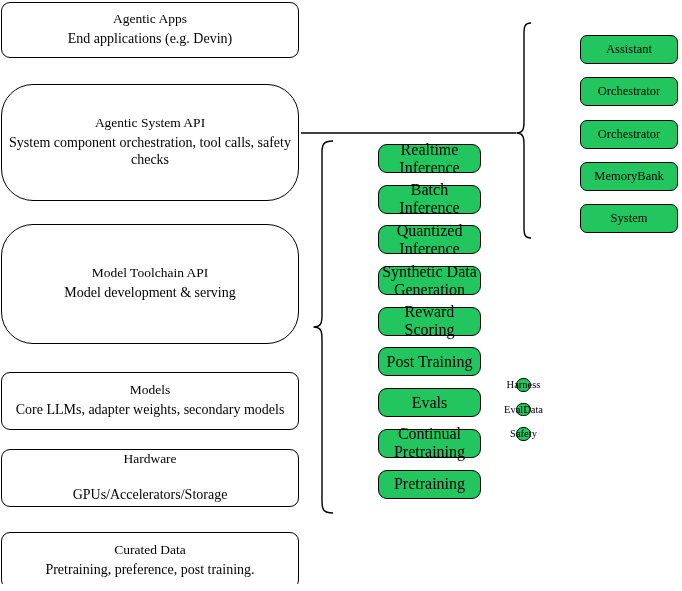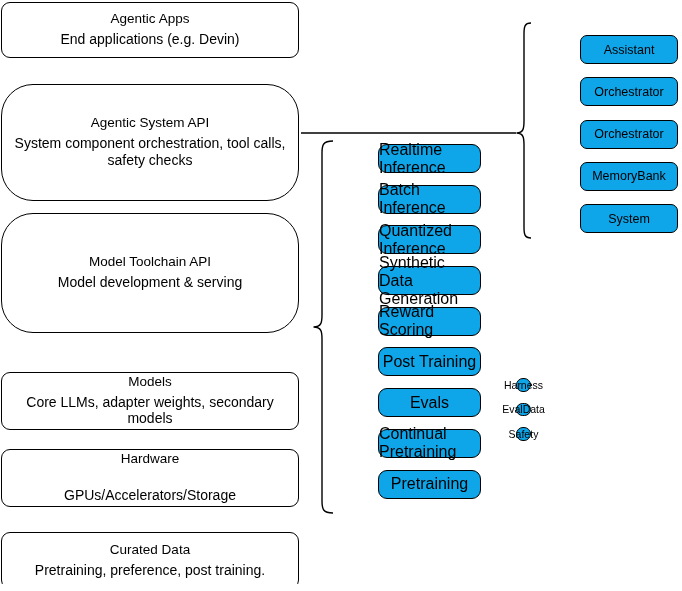--- a/index.html
+++ b/index.html
@@ -8,20 +8,21 @@
     background: #ffffff;
     font-family: "Liberation Sans", sans-serif;
     color: #000000;
   }
   #canvas {
     position: relative;
     width: 682px;
     height: 584px;
     background: #ffffff;
     overflow: hidden;
+    font-family: Liberation Serif, serif;
   }
   #wires {
     position: absolute;
     left: 0; top: 0;
     width: 682px; height: 591px;
     z-index: 0;
   }
   .box {
     position: absolute;
     box-sizing: border-box;
@@ -38,21 +39,21 @@
     left: 1px;
     width: 298px;
   }
   .layer .title { font-size: 13.5px; line-height: 1.1; }
   .layer .subtitle { font-size: 14px; line-height: 1.2; margin-top: 4px; }
   .r-small { border-radius: 9px; }
   .r-large { border-radius: 32px; }
 
   .lb1 { top: 2px;   height: 56px; }
   .lb2 { top: 84px;  height: 117px; }
-  .lb3 { top: 213px; height: 120px; }
+  .lb3 { top: 224px; height: 120px; }
   .lb4 { top: 372px; height: 58px; }
   .lb5 { top: 449px; height: 58px; gap: 16px; }
   .lb6 { top: 532px; height: 57px; }
 
   .col {
     position: absolute;
     display: flex;
     flex-direction: column;
     z-index: 1;
   }
@@ -69,26 +70,26 @@
     left: 532px; top: 35px; width: 146px;
     gap: 13.3px;
   }
   #system-col .node {
     height: 29px;
     font-size: 12.5px;
     border-radius: 7px;
   }
   .node {
     box-sizing: border-box;
-    background: #0ea5e9;
+    background: #22c55e;
     border: 1.3px solid #000000;
     display: flex;
     align-items: center;
     justify-content: center;
-    text-align: left;
+    text-align: center;
     flex: none;
     margin-left: 48px;
   }
   #evals-tags {
     left: 468px; top: 378px; width: 63px;
     gap: 11px;
     z-index: 2;
   }
   #evals-tags .pill {
     height: 13.6px;

